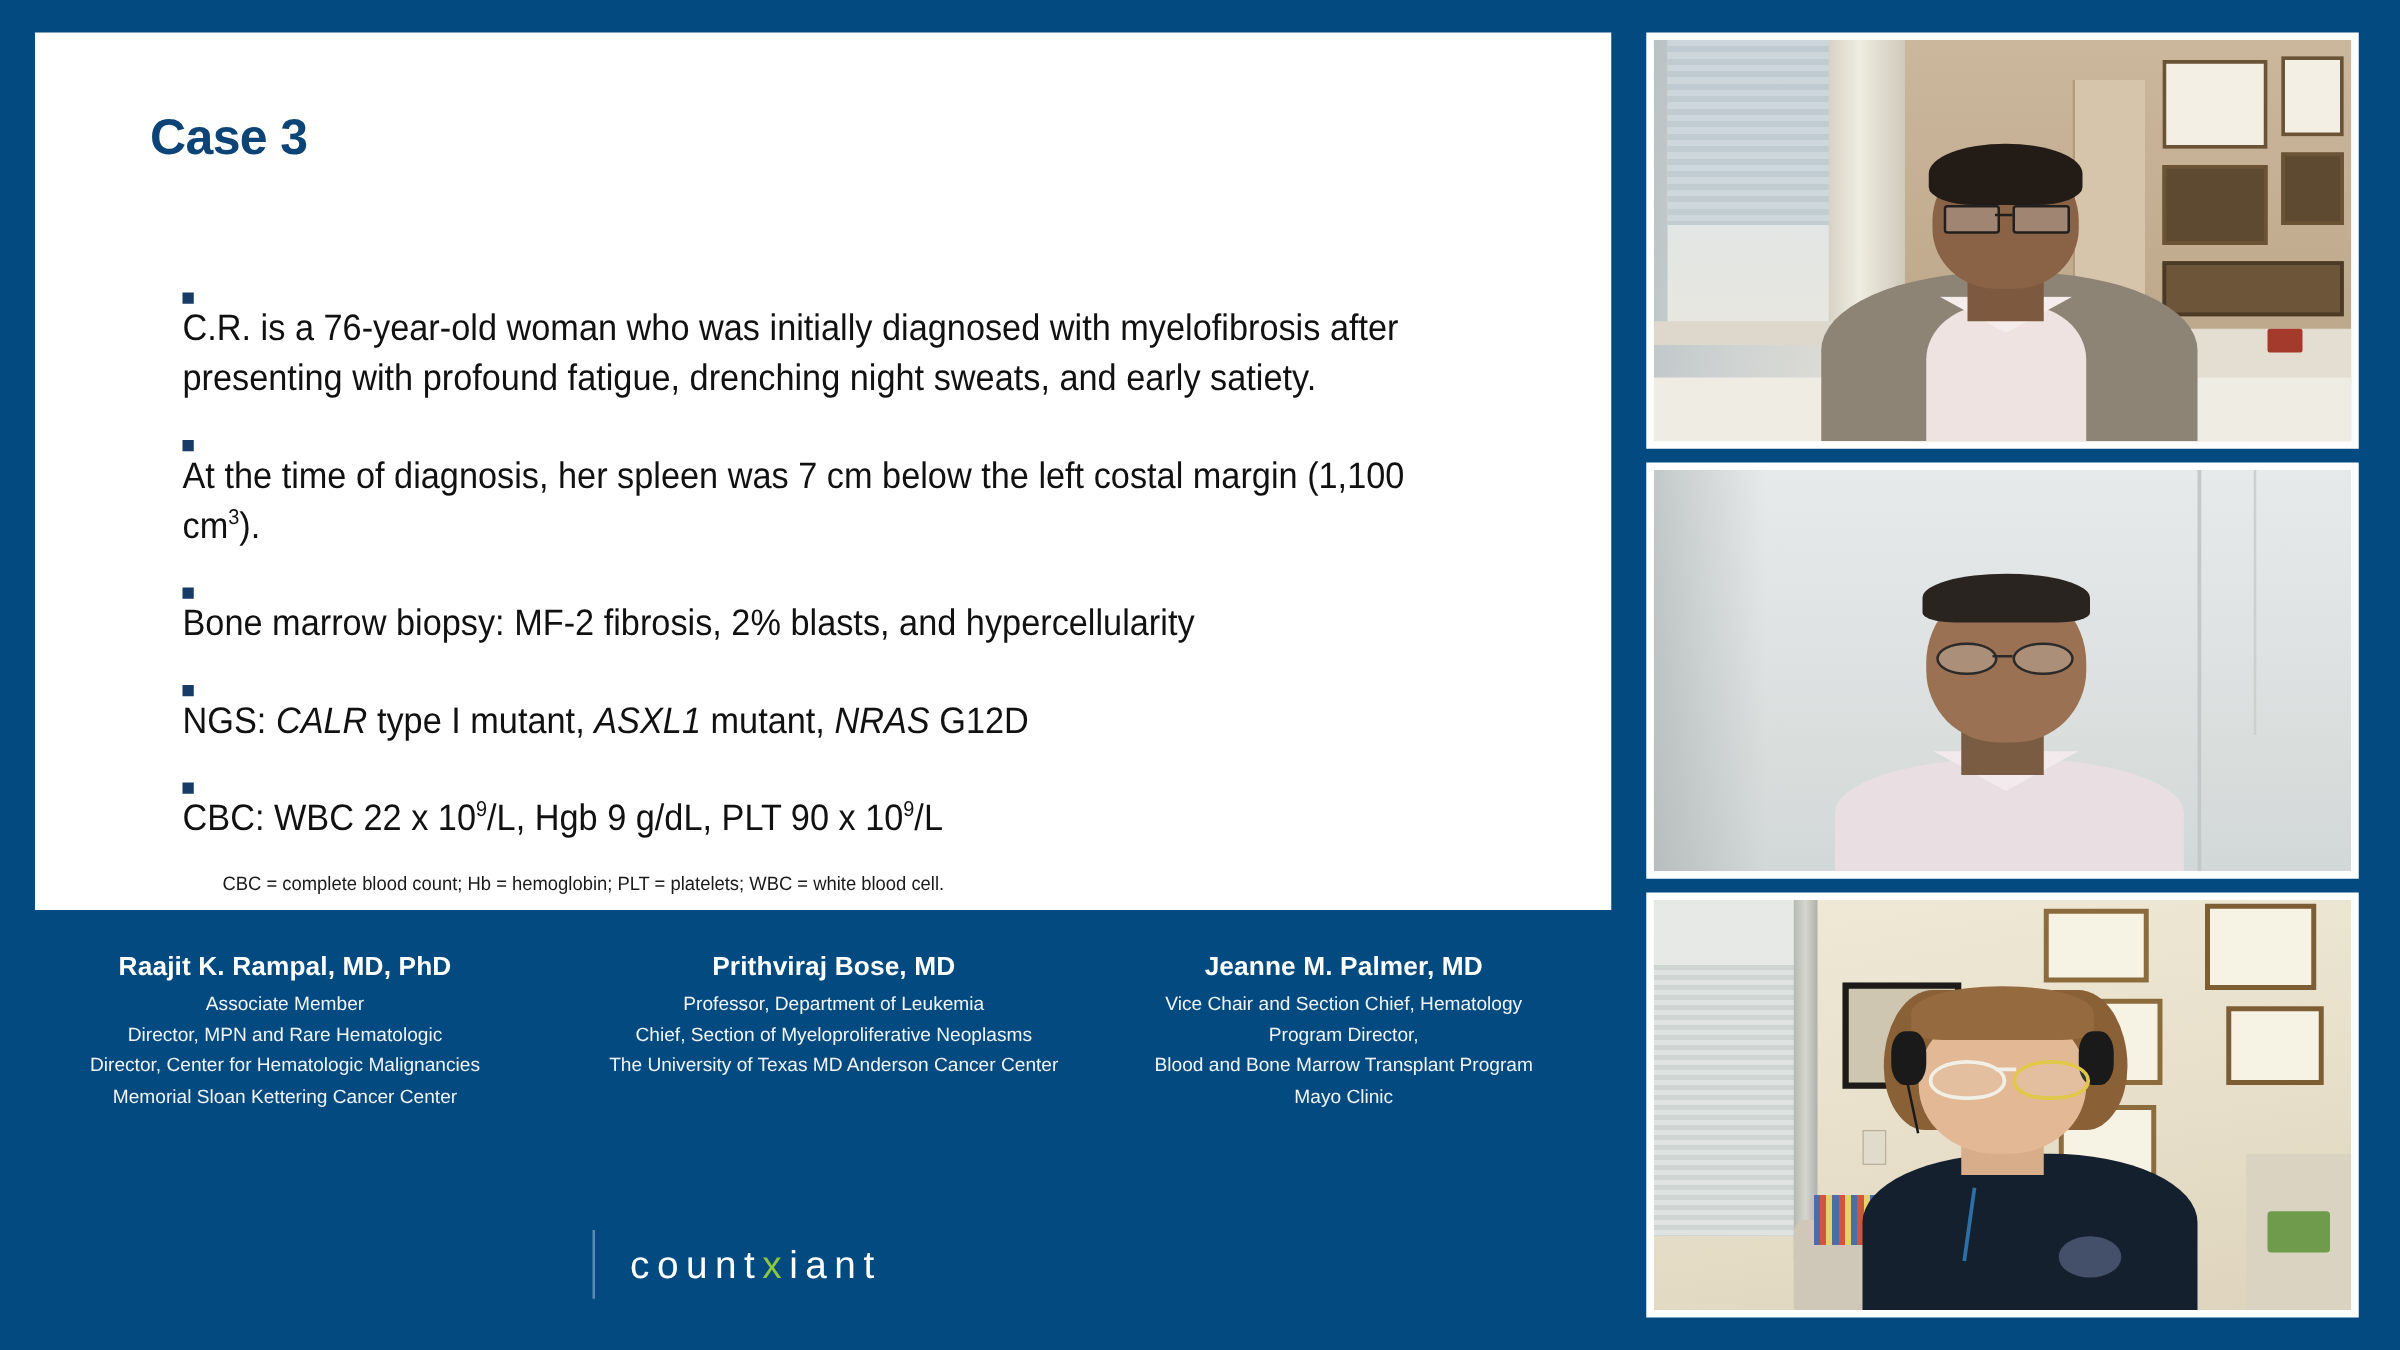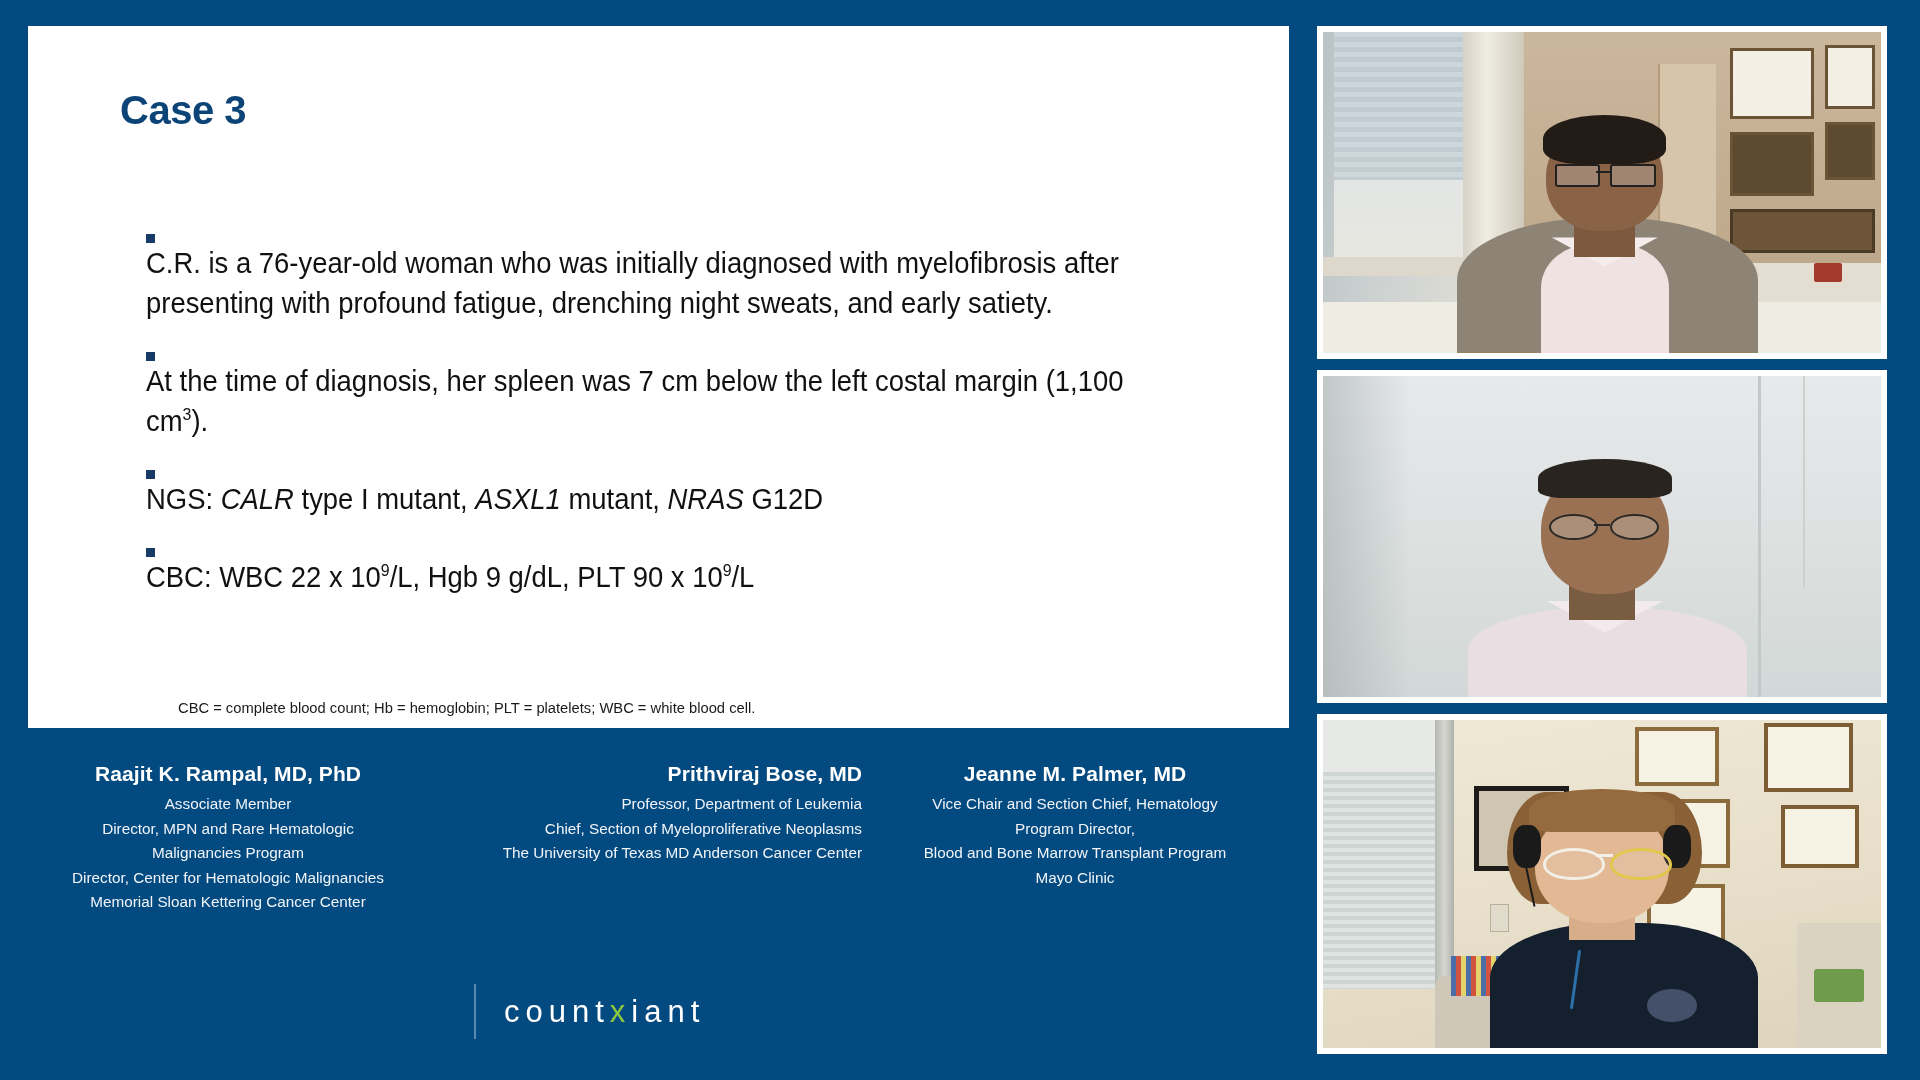--- a/index.html
+++ b/index.html
@@ -92,21 +92,21 @@
     margin-bottom:6px;
     letter-spacing:0.1px;
   }
   .presenter-line{
     font-size:15.3px;
     line-height:24.5px;
     color:#f0f4f8;
     font-weight:normal;
   }
   #presenter-0{width:400px;margin-left:8px;}
-  #presenter-1{width:390px;margin-left:44px;text-align:right;}
+  #presenter-1{width:390px;margin-left:44px;}
   #presenter-2{width:390px;margin-left:18px;}
 
   
   #logo-bar{
     position:absolute;
     left:444px;top:984px;
     display:flex;
     align-items:center;
   }
   #asco-logo{
@@ -252,20 +252,24 @@
       <div class="bullet-row">
         <span class="bullet-marker"></span>
         <span class="bullet-text">C.R. is a 76-year-old woman who was initially diagnosed with myelofibrosis after presenting with profound fatigue, drenching night sweats, and early satiety.</span>
       </div>
 
       <div class="bullet-row">
         <span class="bullet-marker"></span>
         <span class="bullet-text">At the time of diagnosis, her spleen was 7 cm below the left costal margin (1,100 cm<sup>3</sup>).</span>
       </div>
 
+      <div class="bullet-row">
+        <span class="bullet-marker"></span>
+        <span class="bullet-text">Bone marrow biopsy: MF-2 fibrosis, 2% blasts, and hypercellularity</span>
+      </div>
 
       <div class="bullet-row">
         <span class="bullet-marker"></span>
         <span class="bullet-text">NGS: <i>CALR</i> type I mutant, <i>ASXL1</i> mutant, <i>NRAS</i> G12D</span>
       </div>
 
       <div class="bullet-row">
         <span class="bullet-marker"></span>
         <span class="bullet-text">CBC: WBC 22 x 10<sup>9</sup>/L, Hgb 9 g/dL, PLT 90 x 10<sup>9</sup>/L</span>
       </div>
@@ -274,21 +278,20 @@
 
     <div id="footnote">CBC = complete blood count; Hb = hemoglobin; PLT = platelets; WBC = white blood cell.</div>
   </div>
 
   <div id="presenters">
 
     <div class="presenter" id="presenter-0">
       <div class="presenter-name">Raajit K. Rampal, MD, PhD</div>
       <div class="presenter-line">Associate Member</div>
       <div class="presenter-line">Director, MPN and Rare Hematologic</div>
-      <div class="presenter-line">Malignancies Program</div>
       <div class="presenter-line">Director, Center for Hematologic Malignancies</div>
       <div class="presenter-line">Memorial Sloan Kettering Cancer Center</div>
     </div>
 
     <div class="presenter" id="presenter-1">
       <div class="presenter-name">Prithviraj Bose, MD</div>
       <div class="presenter-line">Professor, Department of Leukemia</div>
       <div class="presenter-line">Chief, Section of Myeloproliferative Neoplasms</div>
       <div class="presenter-line">The University of Texas MD Anderson Cancer Center</div>
     </div>

